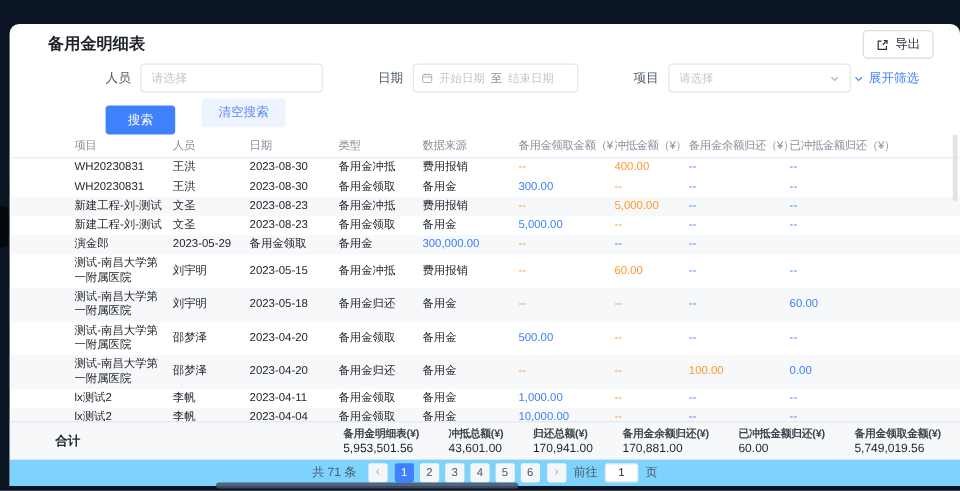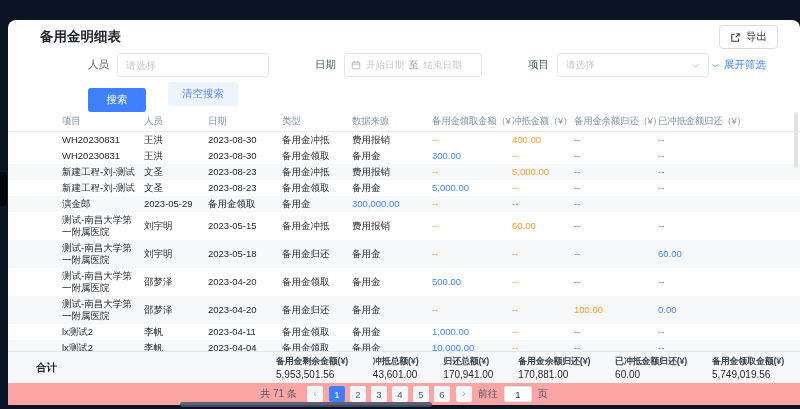--- a/index.html
+++ b/index.html
@@ -48,28 +48,28 @@
   .tbody{flex:1;overflow:hidden;}
   .trow{min-height:16px;}
   .trow:nth-child(odd){background:#f7f8fa;}
   .trow:first-child{background:#fff;}
   .cell{font-size:9.5px;color:var(--dark-text);line-height:12px;padding:2px 6px 2px 0;word-break:break-all;}
   .amt{white-space:nowrap;word-break:normal;}
   .amt.blue{color:var(--blue);}
   .amt.orange{color:var(--orange);}
 
   
-  .summary{height:32px;flex:none;background:#f7f8fa;border-top:1px solid var(--border);display:flex;align-items:center;padding:0 16px 0 28px;}
+  .summary{height:32px;flex:none;background:#f7f8fa;border-top:1px solid var(--border);display:flex;align-items:center;padding:0 16px 0 38px;}
   .sum-label{width:240px;font-size:10.5px;color:var(--dark-text);font-weight:700;}
   .stats{flex:1;display:flex;justify-content:space-between;align-items:center;}
   .stat-label{font-size:9px;color:#3d434d;font-weight:700;white-space:nowrap;letter-spacing:-0.2px;}
   .stat-value{font-size:10px;color:var(--dark-text);margin-top:1px;white-space:nowrap;}
 
   
-  .pager{height:22px;flex:none;display:flex;align-items:center;justify-content:center;gap:6px;background:#fca5a5;}
+  .pager{height:22px;flex:none;display:flex;align-items:center;justify-content:center;gap:6px;background:#7dd3fc;}
   .total{font-size:10px;color:var(--label-grey);margin-right:4px;}
   .pbtn{width:16px;height:16px;border:none;background:#f5f6f8;color:#aab0ba;border-radius:2px;font-size:10px;line-height:14px;cursor:pointer;}
   .pages{display:flex;gap:5px;}
   .pnum{min-width:16px;height:16px;border:none;background:#f5f6f8;color:var(--label-grey);border-radius:2px;font-size:9.5px;cursor:pointer;}
   .pnum.active{background:var(--blue);color:#fff;}
   .goto{font-size:10px;color:var(--label-grey);}
   .goto-input{width:28px;height:16px;border:1px solid var(--border);border-radius:2px;font-size:9.5px;text-align:center;color:var(--dark-text);outline:none;}
 
   .hscroll{position:absolute;left:180px;top:402px;width:252px;height:5px;background:#46526a;border-radius:3px;opacity:.85;}
   .vscroll{position:absolute;right:2px;top:92px;width:4px;height:56px;background:#e0e3e8;border-radius:2px;}
@@ -262,21 +262,21 @@
         <div class="cell amt orange">--</div>
         <div class="cell amt blue">--</div>
         <div class="cell amt blue">--</div>
       </div>
     </div>
 
   <div class="summary">
     <span class="sum-label">合计</span>
     <div class="stats">
         <div class="stat">
-          <div class="stat-label">备用金剩余金额(¥)</div>
+          <div class="stat-label">备用金明细表(¥)</div>
           <div class="stat-value">5,953,501.56</div>
         </div>
         <div class="stat">
           <div class="stat-label">冲抵总额(¥)</div>
           <div class="stat-value">43,601.00</div>
         </div>
         <div class="stat">
           <div class="stat-label">归还总额(¥)</div>
           <div class="stat-value">170,941.00</div>
         </div>

